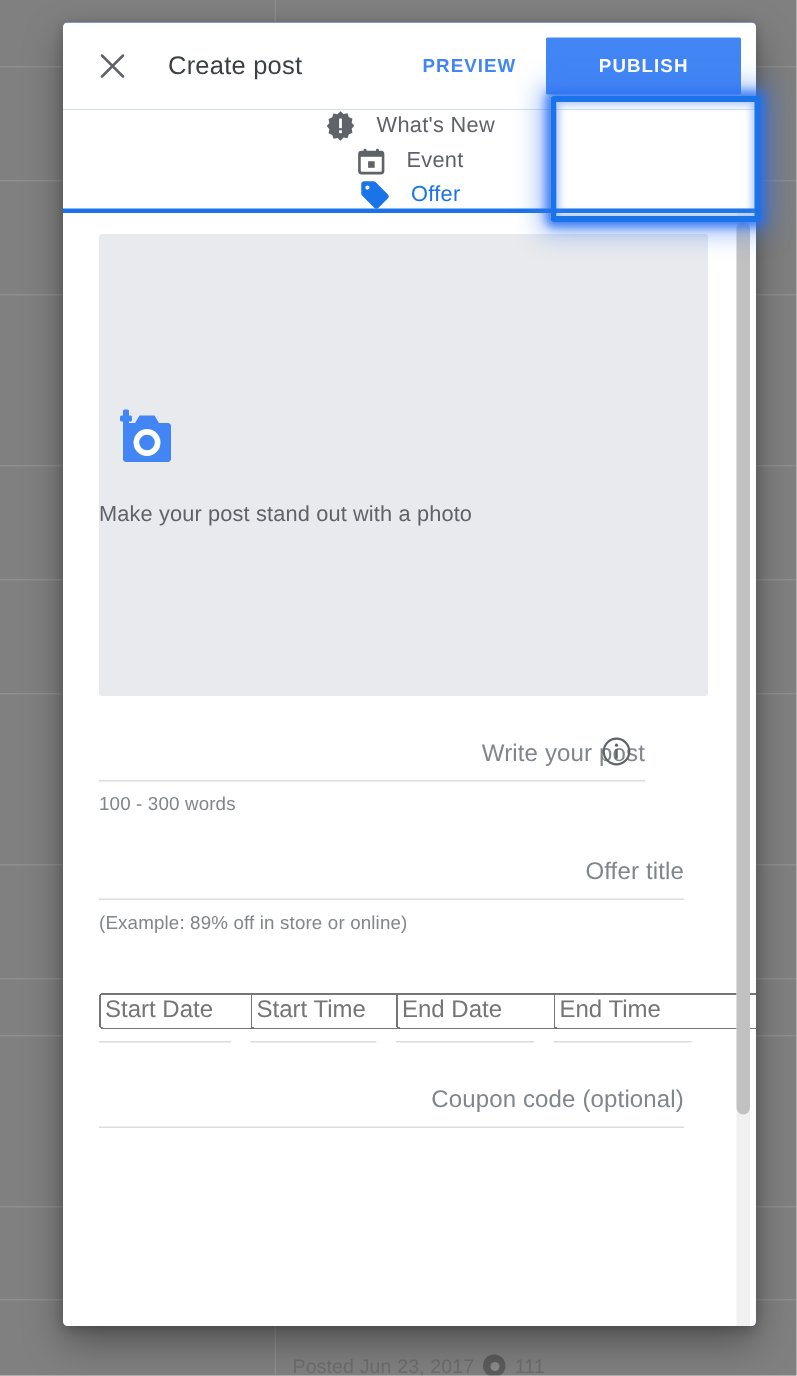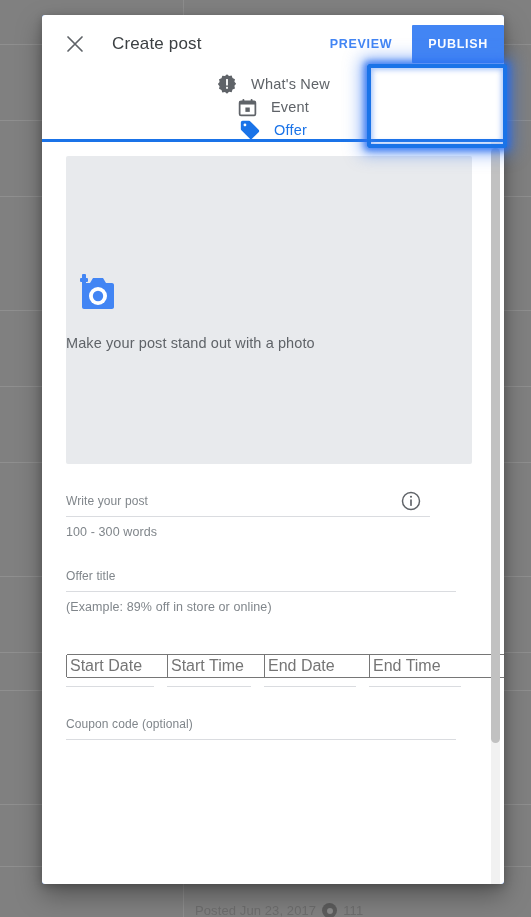--- a/index.html
+++ b/index.html
@@ -123,22 +123,23 @@
   }
   .publish-btn {
     background: #4285f4;
     color: #ffffff;
     font-size: 12.5px;
     font-weight: bold;
     letter-spacing: .7px;
     border: none;
     cursor: pointer;
     height: 38px;
-    padding: 0 16px;
+    padding: 0 35px;
     margin-left: 14px;
+    margin-right: 10px;
     font-family: inherit;
     border-radius: 1px;
   }
 
   
   .tabbar {
     height: 68px;
     min-height: 68px;
     display: flex;
     align-items: stretch;
@@ -202,30 +203,31 @@
 
   .field {
     margin-top: 30px;
     position: relative;
   }
   .field .line {
     border-bottom: 1px solid #dadce0;
     padding-bottom: 8px;
   }
   .field .ph {
-    font-size: 12px;
+    font-size: 16px;
     color: #80868b;
     letter-spacing: .1px;
     display: block;
     background: none;
     border: none;
     outline: none;
     padding: 0;
     font-family: inherit;
     width: 100%;
+    text-align: right;
   }
   .field .ph::placeholder { color: #80868b; opacity: 1; }
   .field .helper {
     margin-top: 8px;
     font-size: 12.5px;
     color: #80868b;
     letter-spacing: .1px;
   }
   .info-icon {
     position: absolute;

